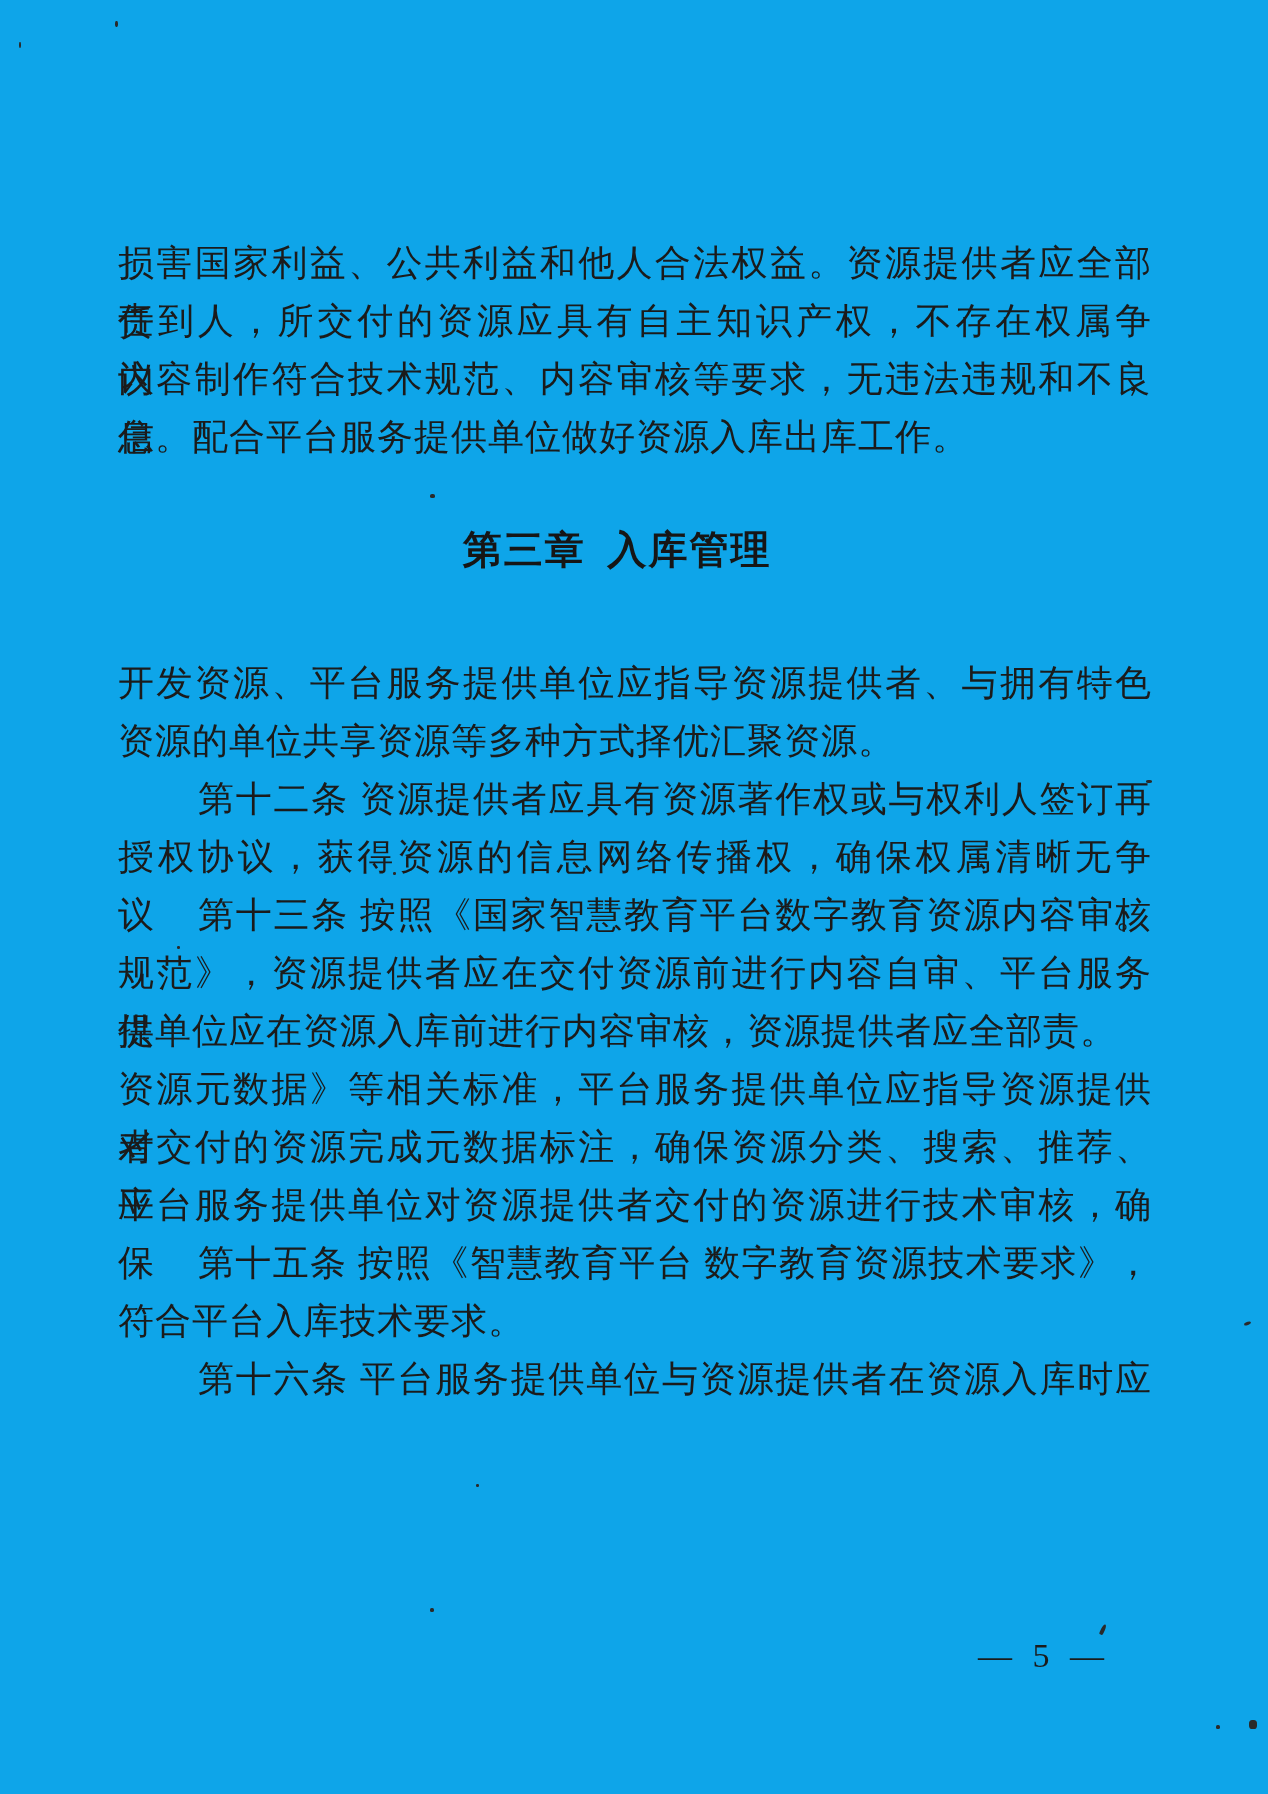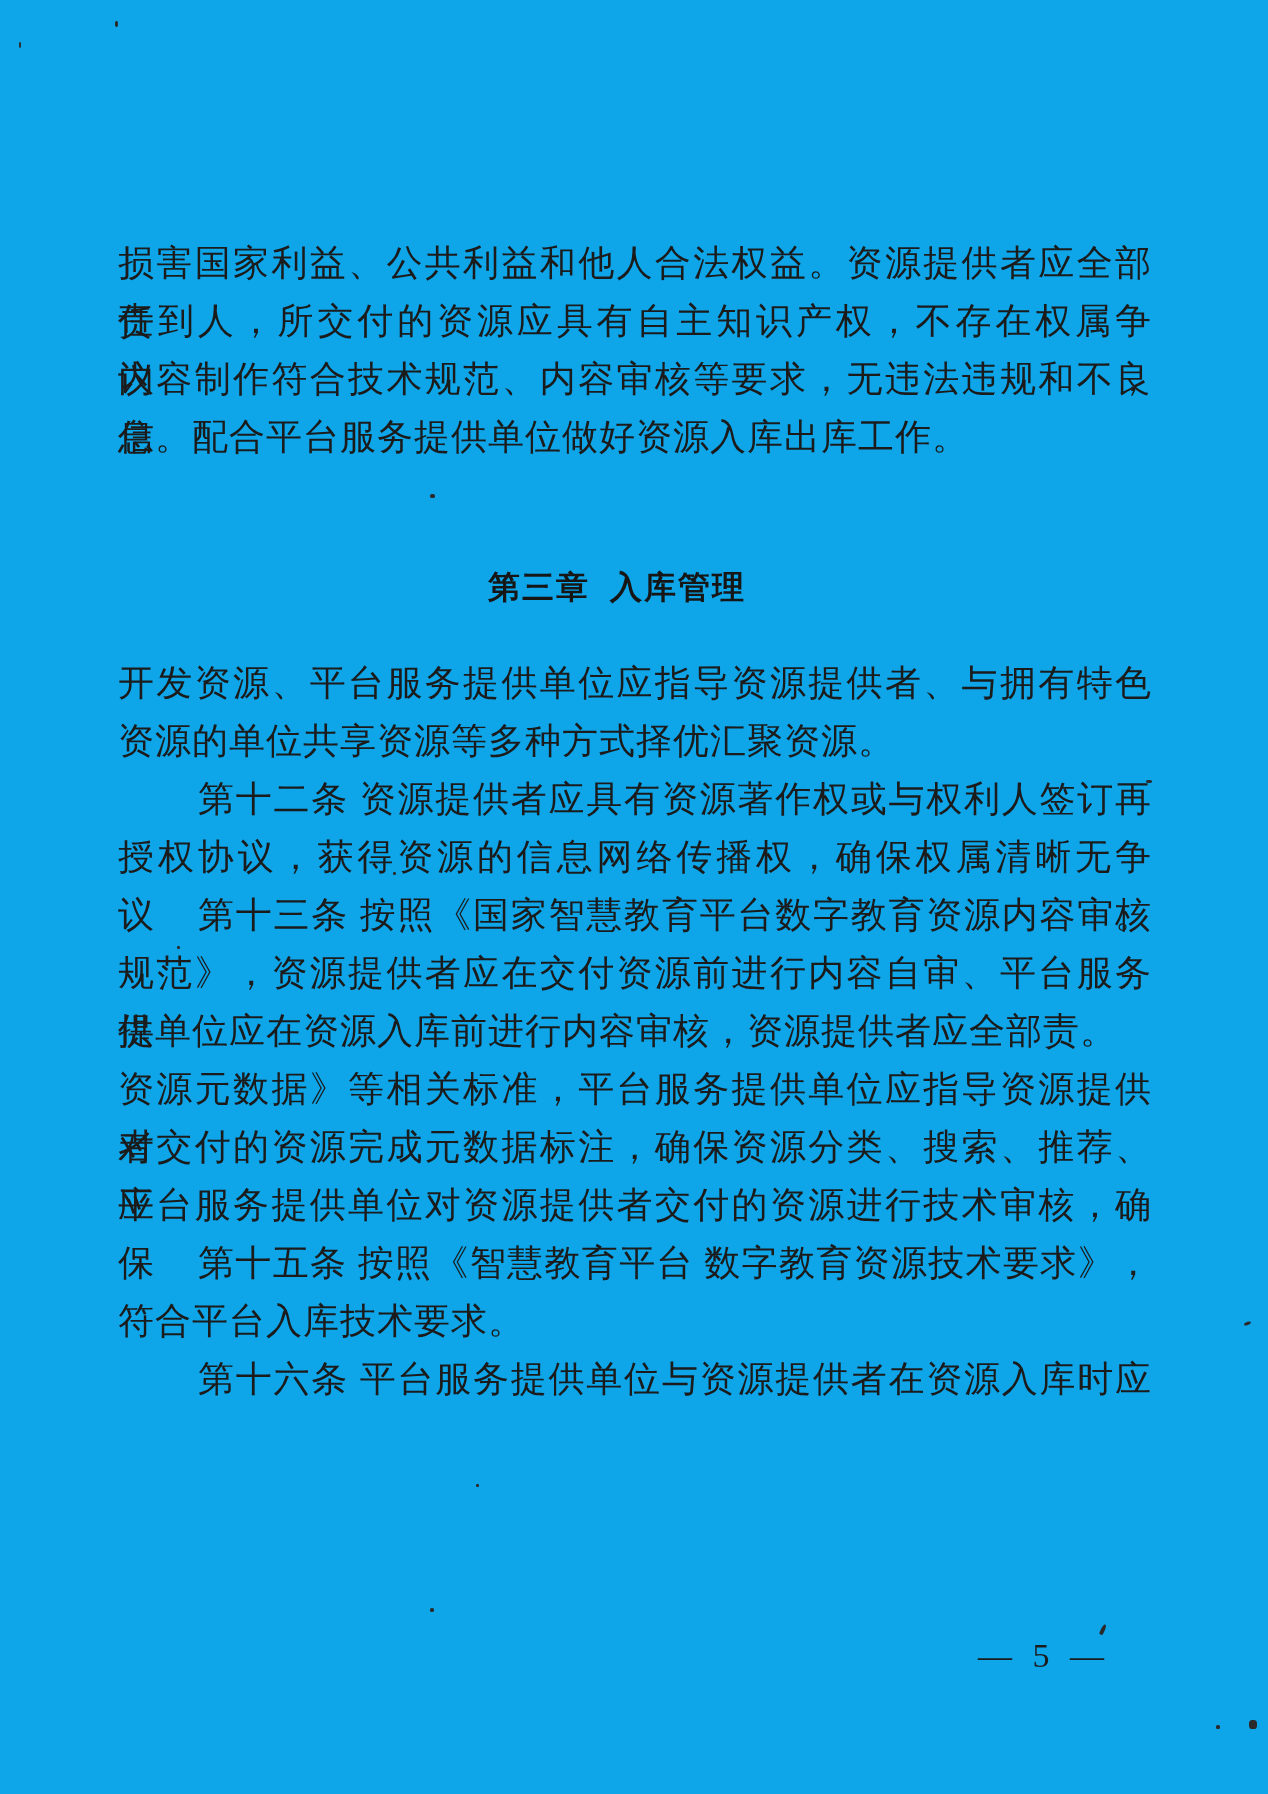--- a/index.html
+++ b/index.html
@@ -38,24 +38,24 @@
     white-space: normal;
     text-align-last: justify;
   }
   .line.ind {
     text-indent: 80px;
   }
   .heading {
     position: absolute;
     left: 118px;
     width: 1034px;
-    top: 558px;
+    top: 521px;
     height: 58px;
     line-height: 58px;
-    font-size: 32px;
+    font-size: 39px;
     font-weight: bold;
     text-align: center;
     letter-spacing: 2px;
     word-spacing: 10px;
     transform: translateX(-18px);
     color: #161616;
   }
   .pageno {
     position: absolute;
     left: 978px;

